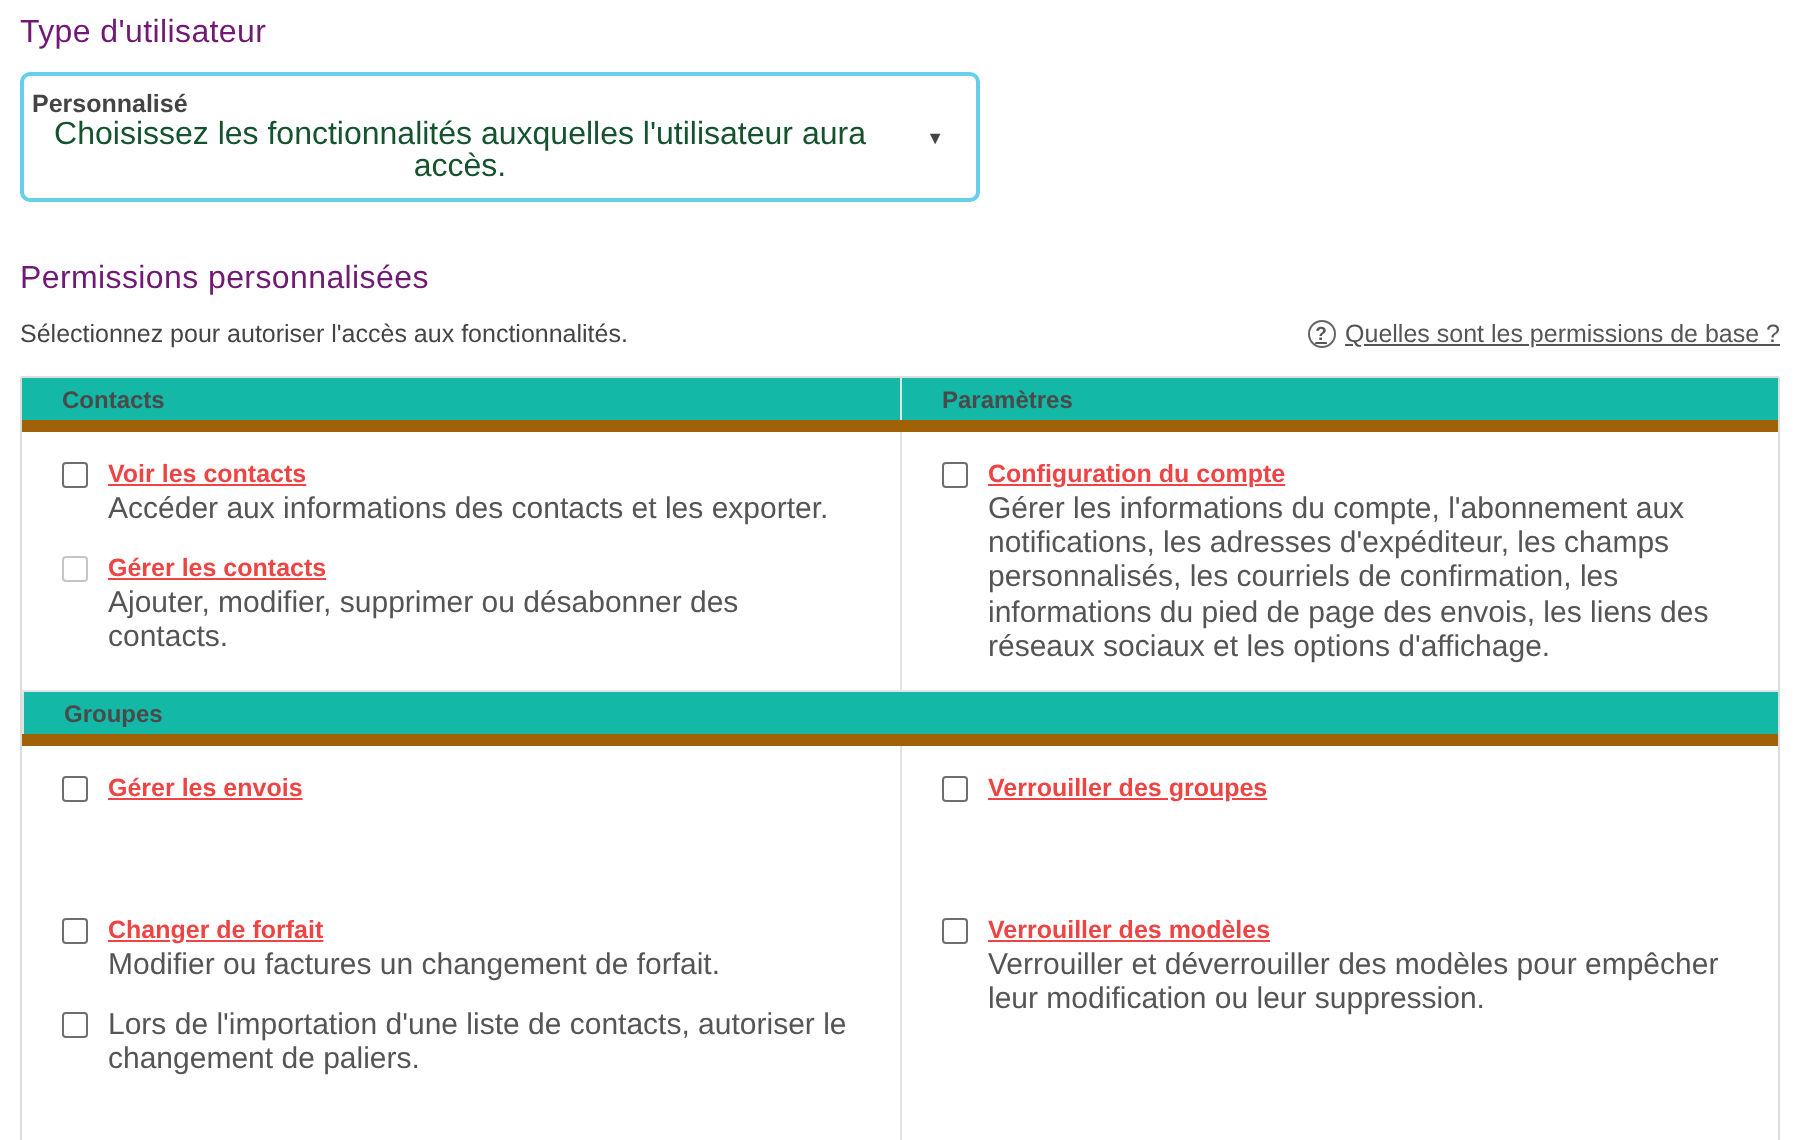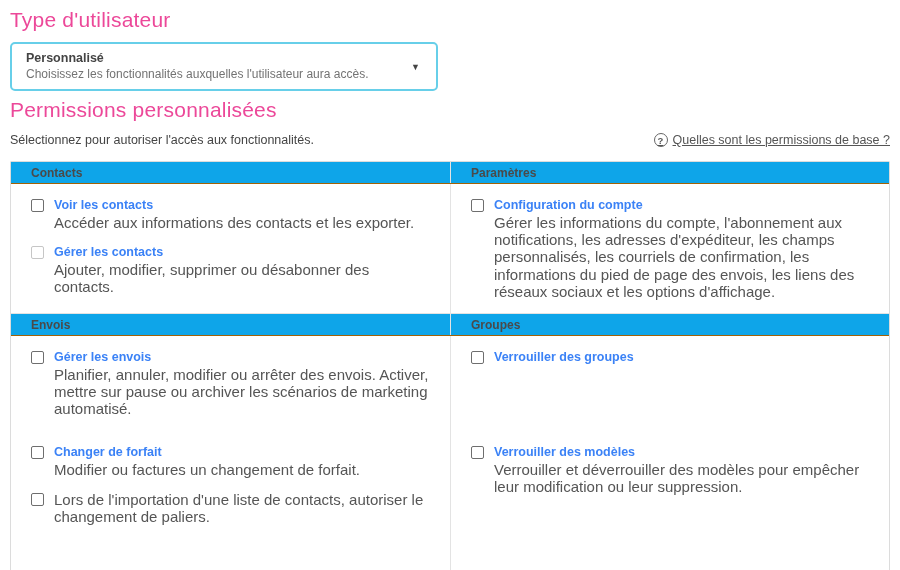--- a/index.html
+++ b/index.html
@@ -3,59 +3,60 @@
 <meta charset="utf-8">
 <style>
   * { margin: 0; padding: 0; box-sizing: border-box; }
   html, body { width: 900px; height: 570px; background: #ffffff; overflow: hidden; }
   body {
     font-family: "Liberation Sans", sans-serif;
     color: #555;
     padding: 8px 10px 0 10px;
   }
   .section-title {
-    font-size: 21px;
+    font-size: 16px;
     font-weight: 400;
-    color: #ec4899;
+    color: #701a75;
     letter-spacing: 0.2px;
   }
   
   .user-type-select {
     position: relative;
-    width: 428px;
+    width: 480px;
     margin-top: 10px;
     border: 2px solid #67cfe9;
     border-radius: 5px;
     background: #ffffff;
-    padding: 6px 44px 7px 14px;
+    padding: 6px 44px 7px 4px;
     cursor: pointer;
   }
   .user-type-select .sel-label {
     display: block;
     font-size: 12.5px;
     font-weight: 700;
     color: #444;
     line-height: 16px;
   }
   .user-type-select .sel-desc {
     display: block;
-    font-size: 12px;
-    color: #737373;
+    font-size: 16px;
+    color: #14532d;
     line-height: 16px;
+    text-align: center;
   }
   .caret {
     position: absolute;
     right: 16px;
     top: 50%;
     transform: translateY(-50%);
     font-size: 9px;
     color: #444;
   }
   
-  .perm-title { margin-top: 7px; }
+  .perm-title { margin-top: 30px; }
   .subtitle-row {
     margin-top: 11px;
     display: flex;
     justify-content: space-between;
     align-items: flex-end;
   }
   .subtitle { font-size: 12.5px; color: #444; }
   .help-link {
     font-size: 12.5px;
     color: #555;
@@ -80,23 +81,23 @@
     flex-shrink: 0;
   }
   
   .perm-table {
     margin-top: 14px;
     border: 1px solid #dcdcdc;
     border-radius: 1px;
   }
   .row { display: grid; grid-template-columns: 1fr 1fr; }
   .header-row {
-    background: #0ea5e9;
+    background: #14b8a6;
     border-top: 1px solid #e3e3e3;
-    border-bottom: 1px solid #a16207;
+    border-bottom: 6px solid #a16207;
   }
   .header-row:first-child { border-top: none; }
   .header-cell {
     height: 21px;
     display: flex;
     align-items: center;
     padding: 0 20px;
     font-size: 12px;
     font-weight: 700;
     color: #4a4a4a;
@@ -116,22 +117,23 @@
     flex-shrink: 0;
     margin-top: 2px;
     cursor: pointer;
   }
   .checkbox.disabled { border-color: #c6c6c6; cursor: default; }
   .perm-text { margin-left: 10px; }
   .perm-label {
     display: block;
     font-size: 12.5px;
     font-weight: 700;
-    color: #3b82f6;
+    color: #ef4444;
     line-height: 17px;
+    text-decoration: underline;
   }
   .perm-desc {
     display: block;
     font-size: 15px;
     color: #555;
     line-height: 17.2px;
   }
 </style>
 </head>
 <body>
@@ -183,31 +185,29 @@
         <span class="checkbox"></span>
         <span class="perm-text">
           <span class="perm-label">Configuration du compte</span>
           <span class="perm-desc">Gérer les informations du compte, l'abonnement aux notifications, les adresses d'expéditeur, les champs personnalisés, les courriels de confirmation, les informations du pied de page des envois, les liens des réseaux sociaux et les options d'affichage.</span>
         </span>
       </div>
     </div>
   </div>
 
   <div class="row header-row">
-    <div class="header-cell">Envois</div>
     <div class="header-cell cell-right">Groupes</div>
   </div>
 
   <div class="row">
     <div class="body-cell body-2">
       <div class="perm-item">
         <span class="checkbox"></span>
         <span class="perm-text">
           <span class="perm-label">Gérer les envois</span>
-          <span class="perm-desc">Planifier, annuler, modifier ou arrêter des envois. Activer, mettre sur pause ou archiver les scénarios de marketing automatisé.</span>
         </span>
       </div>
     </div>
     <div class="body-cell body-2 cell-right">
       <div class="perm-item">
         <span class="checkbox"></span>
         <span class="perm-text">
           <span class="perm-label">Verrouiller des groupes</span>
         </span>
       </div>

